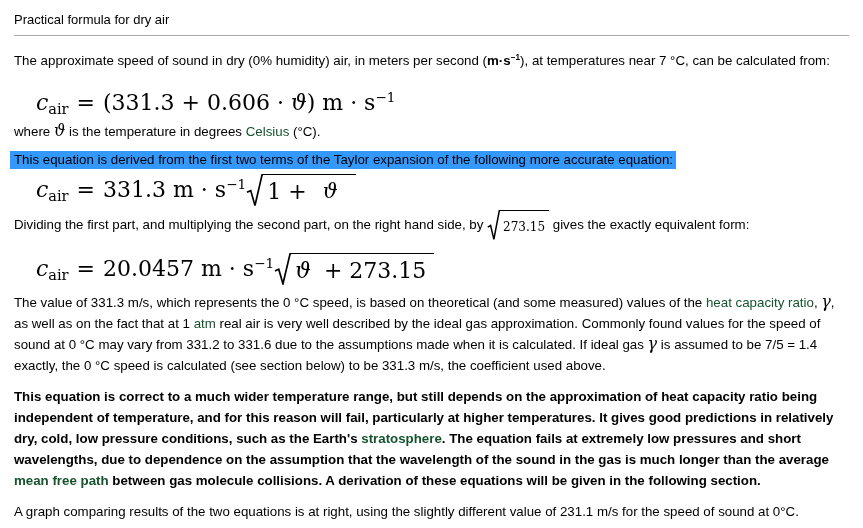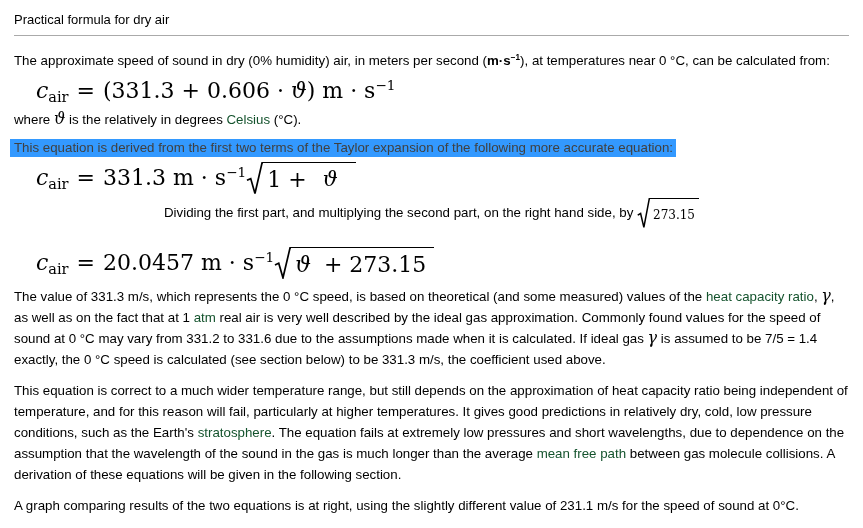--- a/index.html
+++ b/index.html
@@ -11,38 +11,38 @@
 
   h2.section-heading{
     font-size:13px;font-weight:400;line-height:24px;
     margin:8px 0 0 0;padding-bottom:3px;border-bottom:1px solid #aaaaaa;
   }
 
   p{font-size:13.3px;line-height:21px;margin:0;}
   .p-intro{margin-top:14px;}
   .p-where{margin-top:4px;}
   .p-selected{margin-top:7px;}
-  .p-dividing{margin-top:3px;line-height:28px;text-align:center;}
+  .p-dividing{margin-top:3px;line-height:28px;}
   .p-value{margin-top:7px;}
-  .p-validity{margin-top:10px;}
+  .p-validity{margin-top:10px;font-weight:bold;}
   .p-graph{margin-top:10px;}
 
   a.wlink{color:#14532d;text-decoration:none;cursor:pointer;}
 
   .selected{
-    background:#3399ff;color:#404040;padding:1px 3px 2px 4px;margin-left:-4px;margin-top:35px;
+    background:#3399ff;color:#000000;padding:1px 3px 2px 4px;margin-left:-4px;margin-top:35px;
   }
 
   
   .math{font-family:"DejaVu Serif",serif;}
   .formula{margin-top:6px;padding-left:22px;font-size:22px;line-height:1.25;
     display:flex;align-items:center;}
-  .f1{margin-top:6px;text-align:center;}
+  .f1{margin-top:18px;text-align:center;}
   .f2{margin-top:4px;}
-  .f3{margin-top:18px;}
+  .f3{margin-top:12px;}
   .fleft{white-space:pre;}
   .mvar{font-style:italic;}
   sub.msub{font-size:0.66em;line-height:0;vertical-align:baseline;position:relative;top:0.28em;}
   sup.mexp{font-size:0.62em;line-height:0;vertical-align:baseline;position:relative;top:-0.62em;}
   .imath{font-family:"DejaVu Serif",serif;font-style:italic;font-size:16px;line-height:0;}
 
   
   .sqrt{display:inline-flex;align-items:stretch;vertical-align:middle;}
   .rad{flex:none;width:17px;position:relative;align-self:stretch;}
   .rad svg{position:absolute;left:0;top:0;width:100%;height:100%;display:block;}
@@ -60,27 +60,27 @@
   .frac .num{display:block;padding:0 10px 2px;}
   .frac .den{display:block;border-top:1.5px solid #000;padding:2px 10px 0;white-space:pre;}
 </style>
 </head>
 <body>
 
 <div class="content">
 
   <h2 class="section-heading">Practical formula for dry air</h2>
 
-  <p class="p-intro"><span>The approximate speed of sound in dry (0% humidity) air, in meters per second (</span><b>m·s</b><sup class="mexp"><b>−1</b></sup><span>), at temperatures near 0 °C, can be calculated from:</span></p>
+  <p class="p-intro"><span>The approximate speed of sound in dry (0% humidity) air, in meters per second (</span><b>m·s</b><sup class="mexp"><b>−1</b></sup><span>), at temperatures near 7 °C, can be calculated from:</span></p>
 
   <div class="formula math f1">
       <span class="fleft"><span class="mvar">c</span><sub class="msub">air</sub><span style="margin:0 8px;">=</span><span>(331.3 + 0.606 · </span><span class="mvar">ϑ</span><span>) m · s</span><sup class="mexp">−1</sup></span>
     </div>
 
-  <p class="p-where"><span>where </span><span class="imath">ϑ</span><span> is the relatively in degrees </span><a class="wlink">Celsius</a><span> (°C).</span></p>
+  <p class="p-where"><span>where </span><span class="imath">ϑ</span><span> is the temperature in degrees </span><a class="wlink">Celsius</a><span> (°C).</span></p>
 
   <p class="p-selected"><span class="selected">This equation is derived from the first two terms of the Taylor expansion of the following more accurate equation:</span></p>
 
   <div class="formula math f2">
       <span class="fleft"><span class="mvar">c</span><sub class="msub">air</sub><span style="margin:0 8px;">=</span><span>331.3 m · s</span><sup class="mexp">−1</sup></span>
       <span class="sqrt">
         <span class="rad">
           <svg viewBox="0 0 18 58" preserveAspectRatio="none">
             <path d="M1 32 L5 29 L9.5 55 L17 1.5 L18 1.5" fill="none" stroke="#000" stroke-width="1.7" vector-effect="non-scaling-stroke"></path>
           </svg>
@@ -89,21 +89,21 @@
       </span>
     </div>
 
   <p class="p-dividing"><span>Dividing the first part, and multiplying the second part, on the right hand side, by </span><span class="sqrt s20 math">
         <span class="rad">
           <svg viewBox="0 0 18 58" preserveAspectRatio="none">
             <path d="M1 32 L5 29 L9.5 55 L17 1.5 L18 1.5" fill="none" stroke="#000" stroke-width="1.5" vector-effect="non-scaling-stroke"></path>
           </svg>
         </span>
         <span class="radicand">273.15</span>
-      </span></p>
+      </span><span> gives the exactly equivalent form:</span></p>
 
   <div class="formula math f3">
       <span class="fleft"><span class="mvar">c</span><sub class="msub">air</sub><span style="margin:0 8px;">=</span><span>20.0457 m · s</span><sup class="mexp">−1</sup></span>
       <span class="sqrt">
         <span class="rad">
           <svg viewBox="0 0 18 58" preserveAspectRatio="none">
             <path d="M1 32 L5 29 L9.5 55 L17 1.5 L18 1.5" fill="none" stroke="#000" stroke-width="1.7" vector-effect="non-scaling-stroke"></path>
           </svg>
         </span>
         <span class="radicand"><span class="mvar">ϑ</span><span> + 273.15</span></span>

